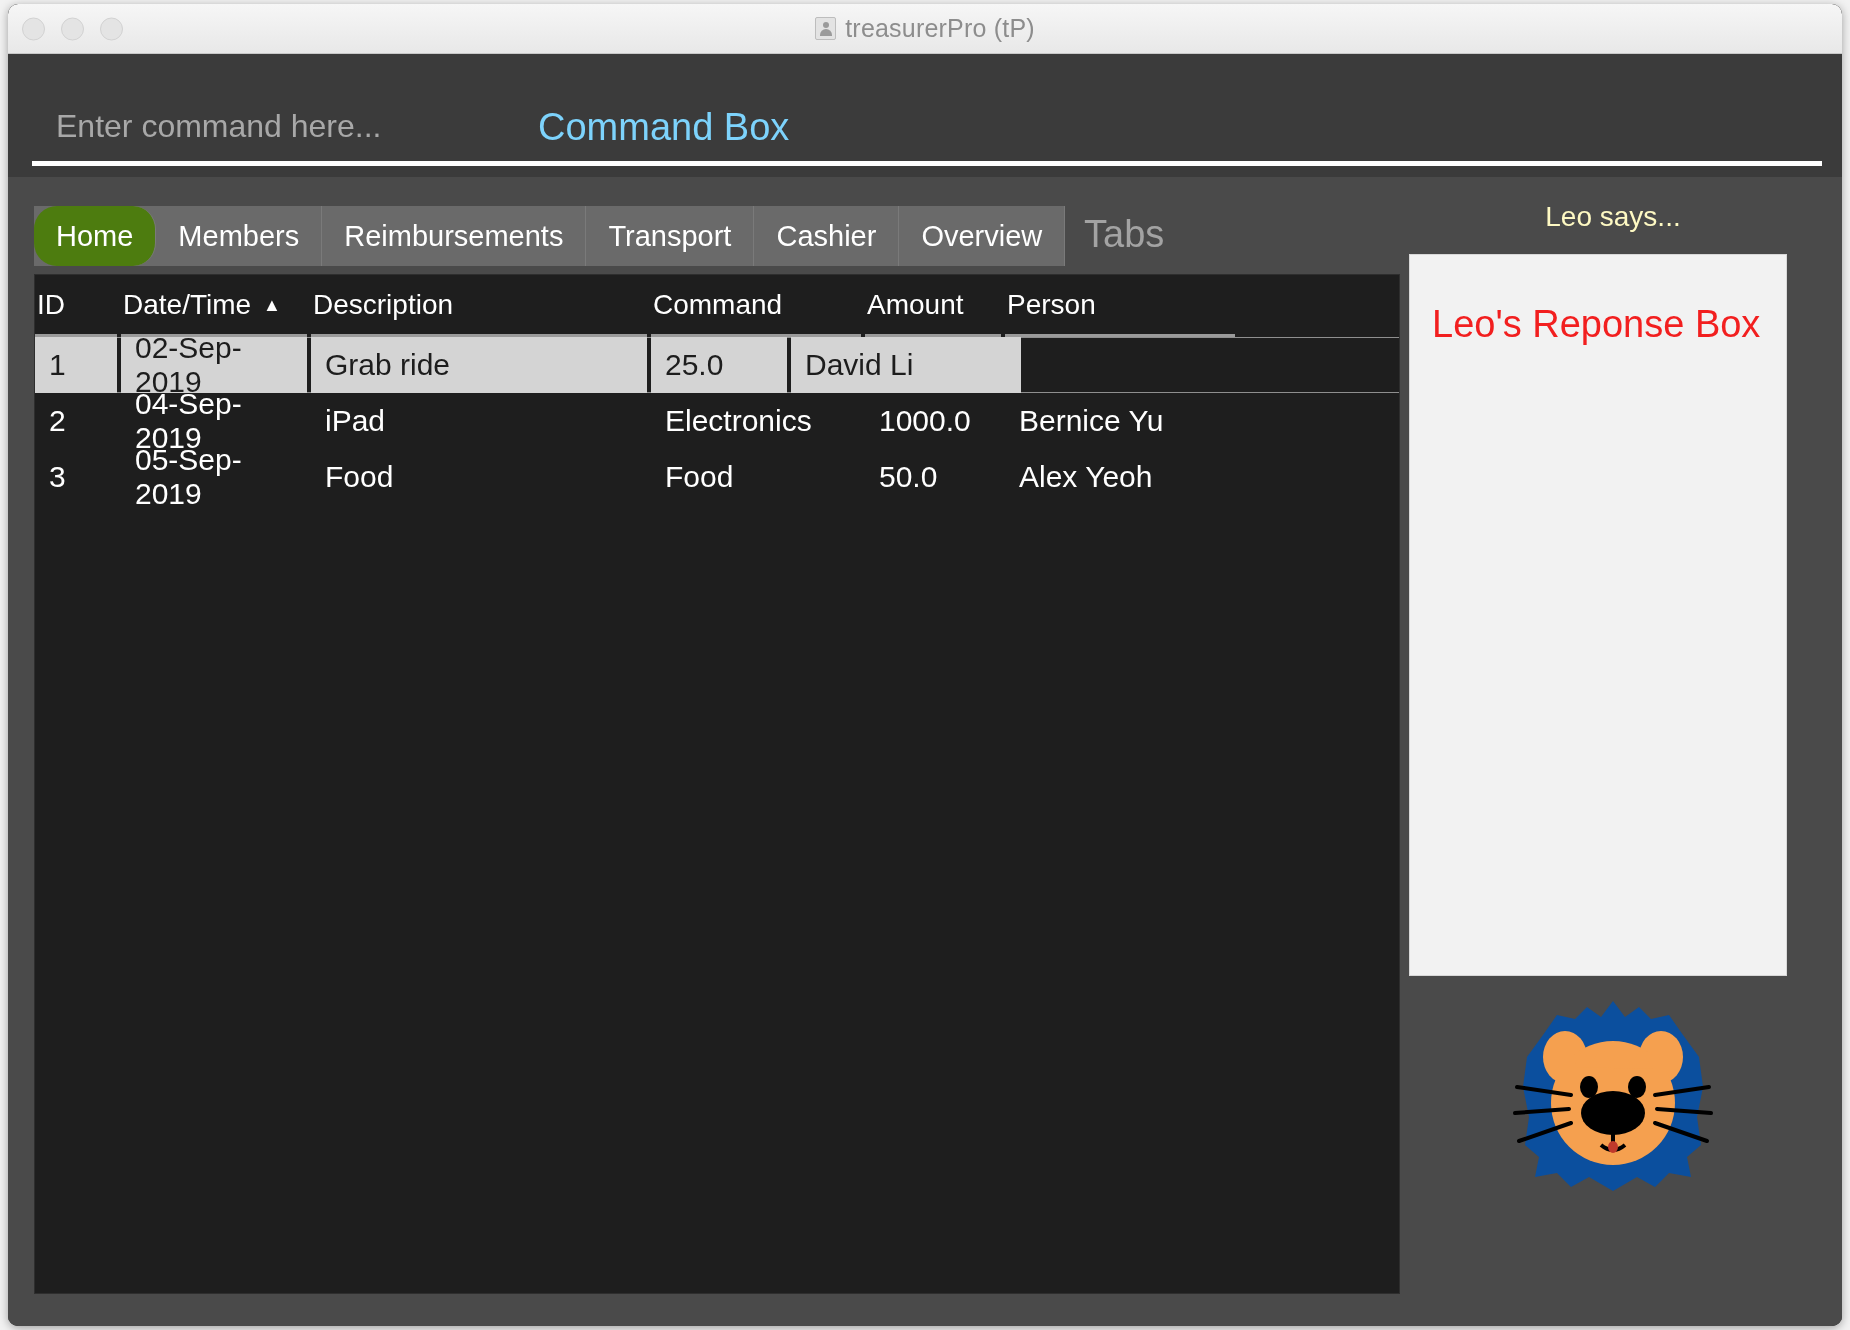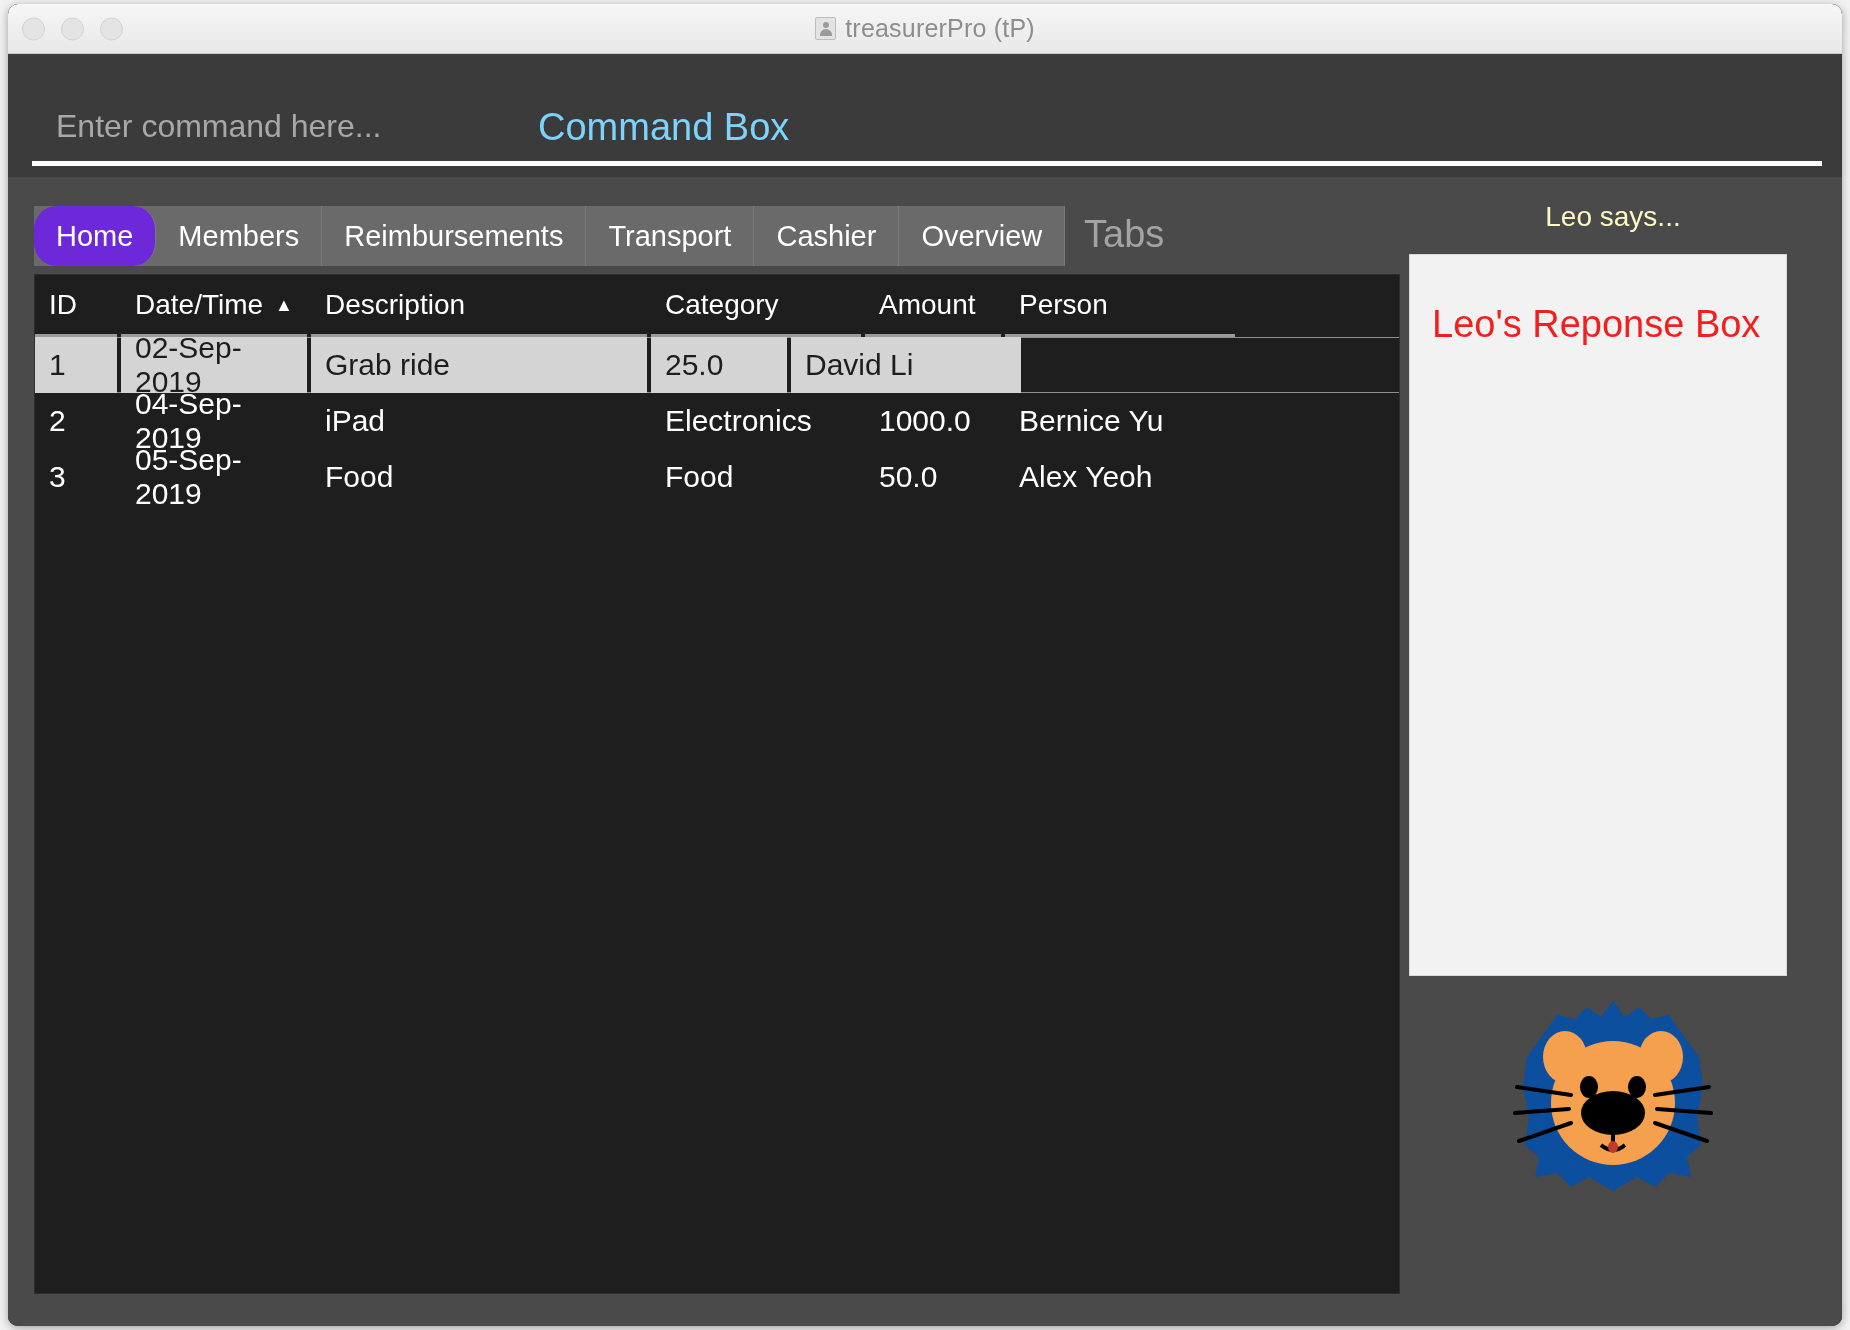--- a/index.html
+++ b/index.html
@@ -125,21 +125,21 @@
     display: flex; align-items: center;
     padding: 0 22px;
     font-size: 29px;
     color: #ffffff;
     background: #6a6a6a;
     border-right: 1px solid #7a7a7a;
     height: 60px;
     cursor: default;
   }
   .tab.active {
-    background: #6d28d9;
+    background: #4d7c0f;
     color: #ffffff;
     border-radius: 23px;
   }
   .annot-tabs {
     position: absolute;
     left: 1076px; top: 36px;
     font-size: 38px;
     color: #a3a3a3;
   }
 
@@ -154,21 +154,21 @@
   }
   .tbl-header {
     display: flex;
     height: 62px;
     background: #1e1e1e;
     align-items: center;
   }
   .tbl-header .cell {
     font-size: 28px;
     color: #ffffff;
-    padding-left: 14px;
+    padding-left: 2px;
     position: relative;
     height: 62px;
     display: flex; align-items: center;
     border-bottom: 3px solid #9a9a9a;
     margin-right: 4px;
   }
   .sort-arrow {
     margin-left: 12px;
     font-size: 18px;
     color: #ffffff;
@@ -297,21 +297,21 @@
             <span>ID</span>
           </div>
           <div class="cell c-date">
             <span>Date/Time</span>
             <span class="sort-arrow">▲</span>
           </div>
           <div class="cell c-desc">
             <span>Description</span>
           </div>
           <div class="cell c-cat">
-            <span>Category</span>
+            <span>Command</span>
           </div>
           <div class="cell c-amt">
             <span>Amount</span>
           </div>
           <div class="cell c-per">
             <span>Person</span>
           </div>
         </div>
 
         <div class="tbl-row selected">

